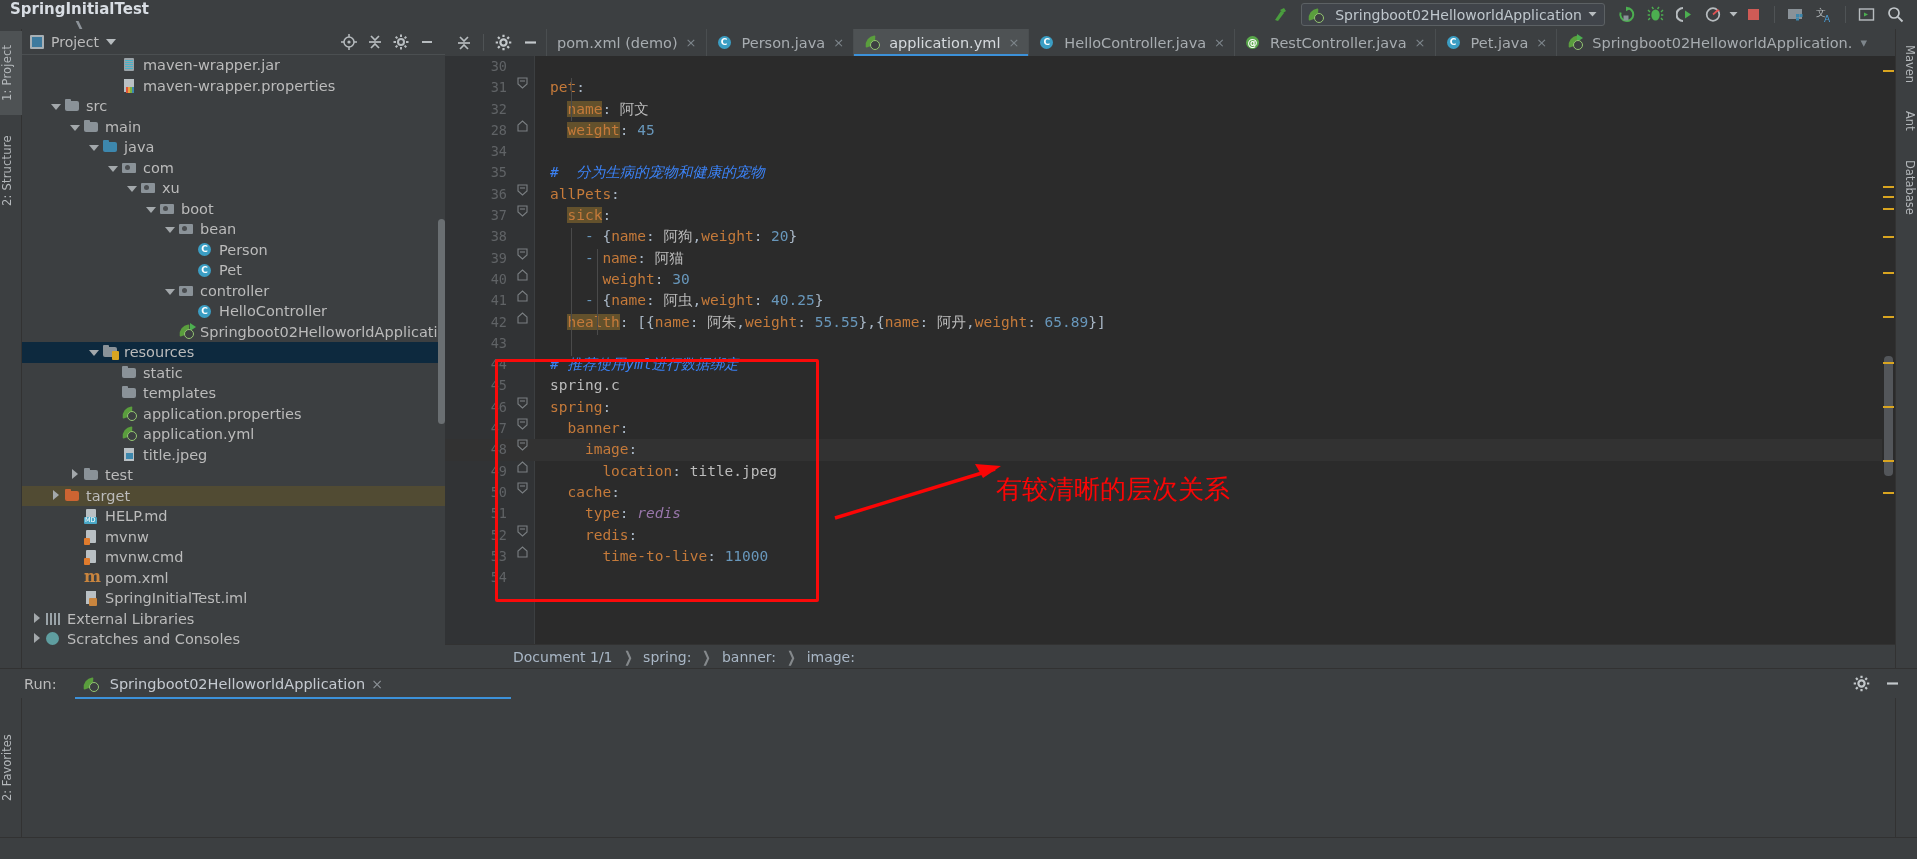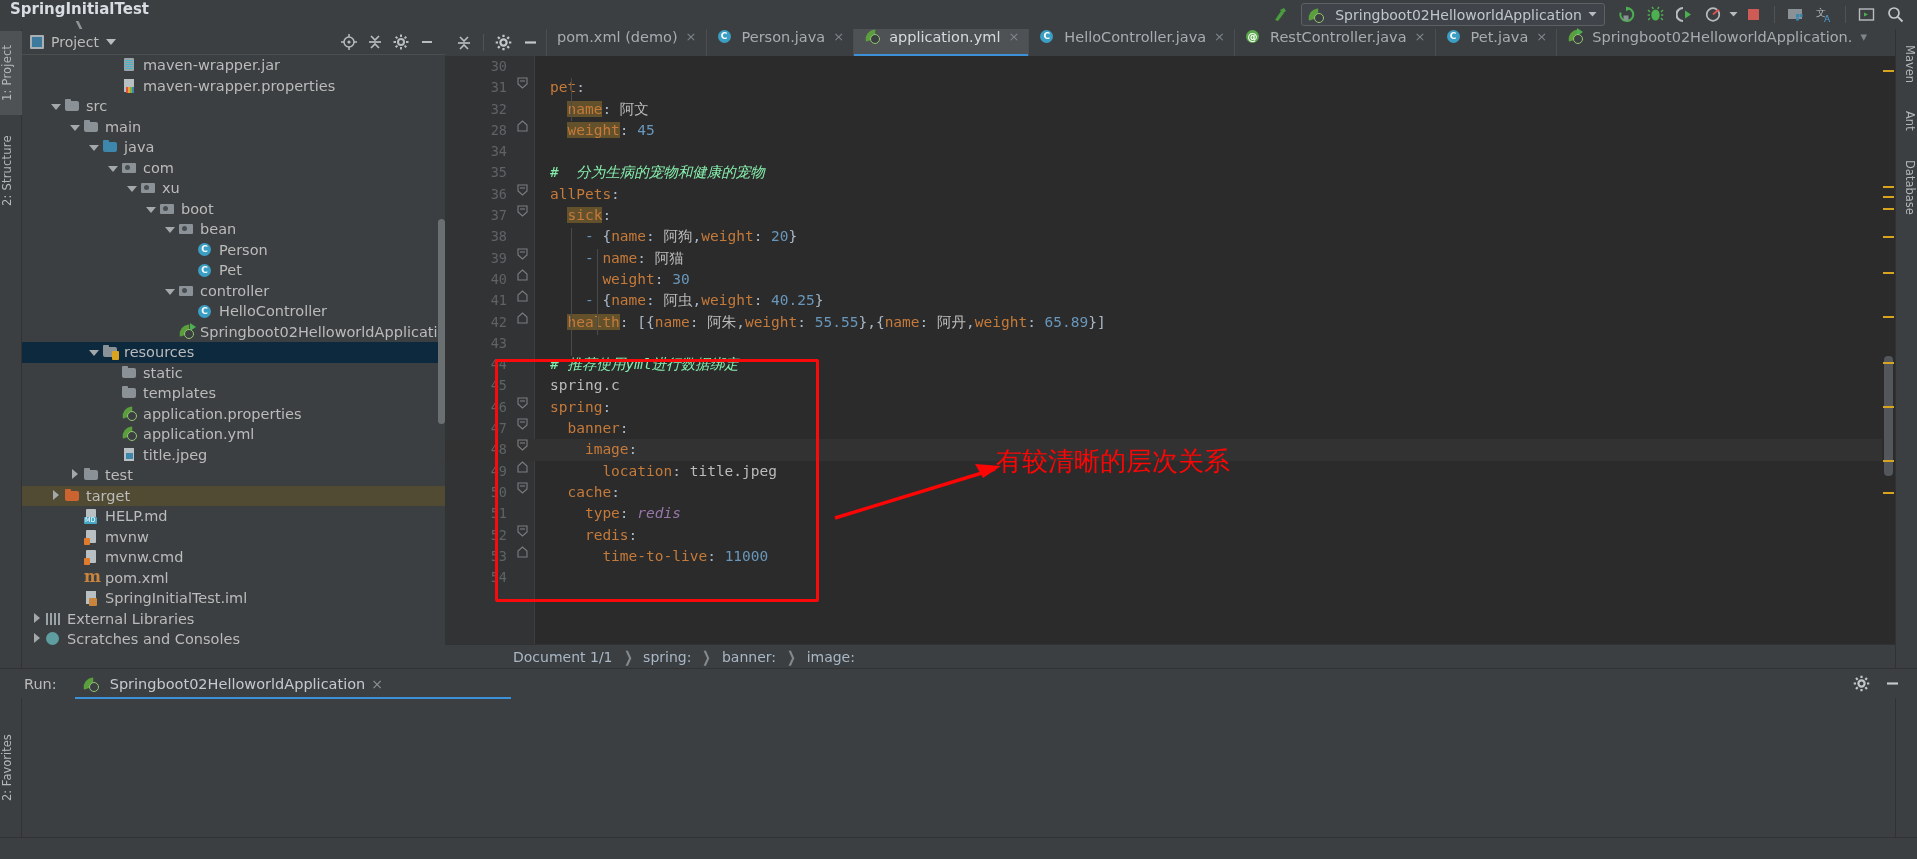--- a/index.html
+++ b/index.html
@@ -251,21 +251,21 @@
   
   .vdiv { position:absolute; left:445px; top:29px; width:3px; height:637px; background:#323232; }
 
   
   .edtop { position:absolute; left:445px; top:29px; width:1450px; height:27px; background:#3c3f41; }
   .edtools { position:absolute; left:0px; top:0; height:27px; display:flex; align-items:center; gap:1px; padding-left:6px; }
   .edtool-btn { width:26px;height:24px;display:flex;align-items:center;justify-content:center; }
 
   .tabs { position:absolute; left:101px; top:0; height:27px; display:flex; align-items:stretch; }
   .tab {
-    display:flex; gap:5px; padding:0 9px 0 10px; height:27px;
+    display:flex; align-items:center; gap:5px; padding:0 9px 0 10px; height:27px;
     color:#a7acb0; font-size:14.5px; white-space:nowrap; position:relative;
     border-left:1px solid #4a4e50;
   }
   .tab.active { background:#4e5254; color:#d6dade; }
   .tab.active::after {
     content:""; position:absolute; left:0; right:0; bottom:0; height:2px; background:#3c91d9;
   }
   .tab .x { color:#7e868c; font-size:13px; margin-left:3px; }
   .tabico { width:15px;height:15px;position:relative;flex:0 0 15px; }
 
@@ -294,21 +294,21 @@
     position:absolute; left:72px; width:12px; text-align:center;
     color:#7a7f82; font-size:11px;
   }
   .code { position:absolute; left:105px; }
 
   
   .k   { color:#c57a3a; }            
   .kh  { color:#c57a3a; background:#63512c; }  
   .p   { color:#a9b7c6; }            
   .num { color:#6897bb; }            
-  .cmt { color:#86efac; font-style:italic; }
+  .cmt { color:#3b82f6; font-style:italic; }
   .italv { color:#9876aa; font-style:italic; }
   .plain { color:#bcbcbc; }
   .dash { color:#6897bb; }
 
   .indentline { position:absolute; width:1px; background:#4a4a4a; }
 
   
   .edscroll {
     position:absolute; right:0px; top:0px; width:13px; height:588px; background:#2b2b2b;
   }
@@ -317,20 +317,21 @@
   }
   .mark { position:absolute; right:1px; width:11px; height:2px; }
 
   
   .redbox {
     position:absolute; border:3px solid #fa0a0a; border-radius:2px; pointer-events:none;
   }
   .anno-text {
     position:absolute; color:#fb0505; font-size:26px; white-space:nowrap;
     font-family:Liberation Mono, monospace;
+    margin-top:28px;
   }
 
   
   .docbar {
     position:absolute; left:445px; top:644px; width:1450px; height:24px;
     background:#3c3f41; display:flex; align-items:center; padding-left:68px;
     border-top:1px solid #323232;
   }
   .docbar .c { color:#a9b7c6; font-size:14px; }
   .docbar .s { color:#85898c; font-size:15px; margin:0 9px; transform:scaleX(0.7); }

